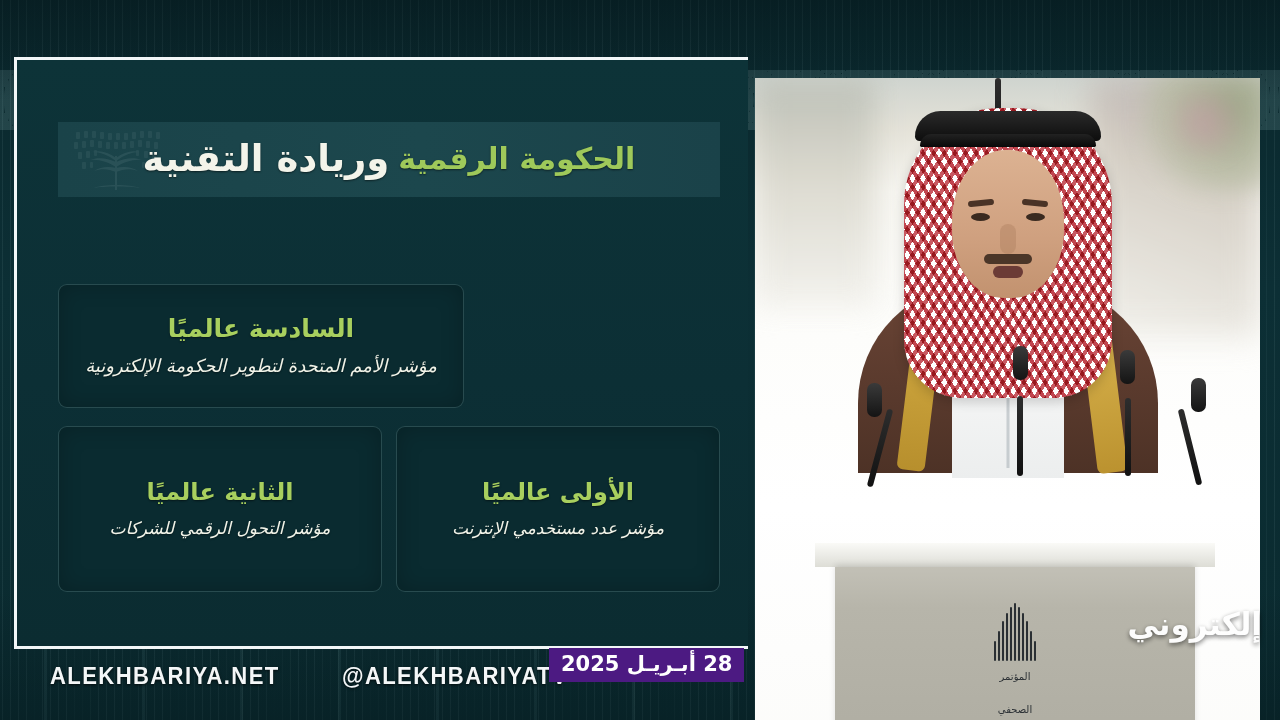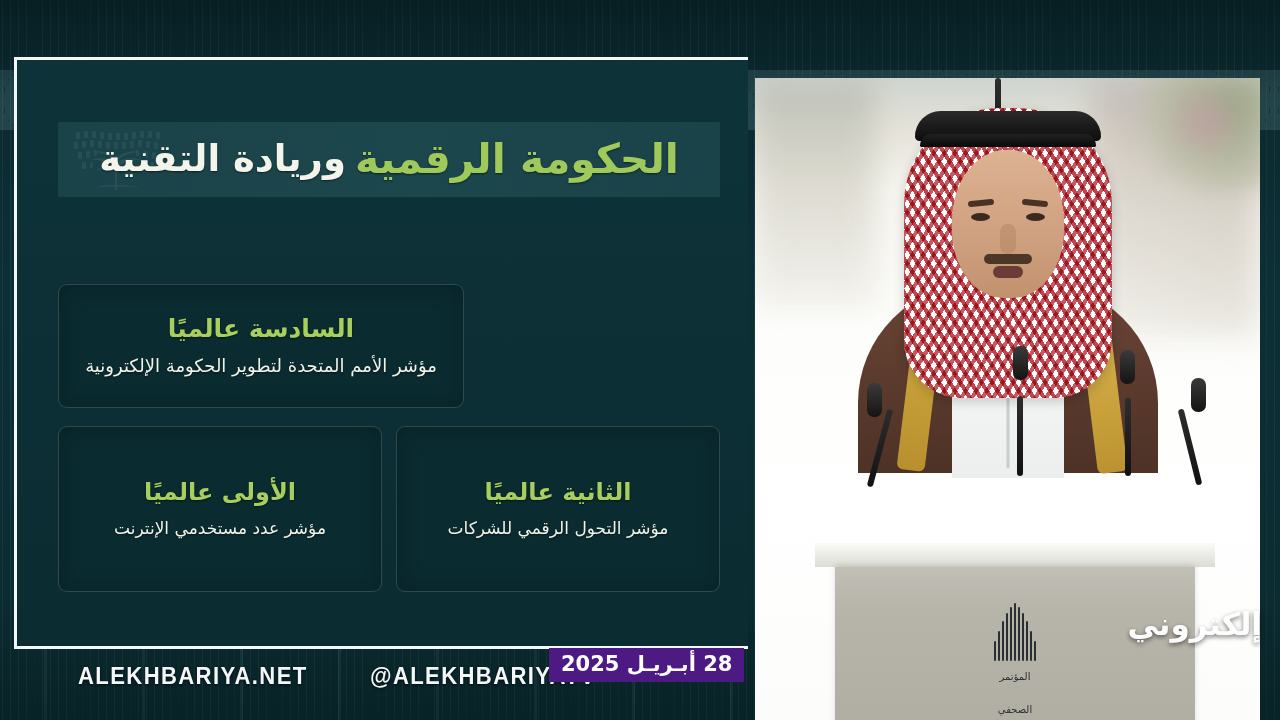--- a/index.html
+++ b/index.html
@@ -102,21 +102,21 @@
   }
   #headerTitle{
     position:absolute; inset:0;
     display:flex; align-items:center; justify-content:center;
     direction:rtl;
     gap:9px;
     padding-bottom:2px;
   }
   .title-green{
     color:#9fc95a;
-    font-size:41px; font-weight:bold;
+    font-size:30px; font-weight:bold;
     letter-spacing:0px;
     text-shadow:0 1px 2px rgba(0,0,0,.5);
   }
   .title-white{
     color:#f3f4ea;
     font-size:37px; font-weight:bold;
     text-shadow:0 1px 2px rgba(0,0,0,.5);
   }
 
   
@@ -149,20 +149,21 @@
     margin-bottom:9px;
     text-shadow:0 1px 2px rgba(0,0,0,.45);
     white-space:nowrap;
   }
   .stat-label{
     color:#f1f3e8;
     font-size:18px;
     line-height:1.45;
     text-align:center;
     text-shadow:0 1px 2px rgba(0,0,0,.4);
+    font-style:italic;
   }
   #rowBottom .stat-value{ font-size:24px; }
   #rowBottom .stat-label{ font-size:17px; }
 
   
   #videoWindow{
     position:absolute;
     left:755px; top:78px; width:505px; height:714px;
     overflow:hidden;
     z-index:4;
@@ -326,21 +327,21 @@
     direction:rtl; letter-spacing:1px;
   }
 
   
   #ticker{
     position:absolute; left:0; bottom:0; width:1280px; height:72px;
     z-index:7;
     display:flex; align-items:center;
   }
   #tickerText{
-    position:absolute; left:78px; top:14px;
+    position:absolute; left:50px; top:14px;
     display:flex; align-items:center; gap:42px;justify-content:flex-end;
   }
   .tk-item{
     color:#f4f7f8;
     font-family:"Liberation Sans", sans-serif;
     font-size:24px;
     font-weight:bold;
     letter-spacing:1.5px;
     transform:scaleX(.92);
     transform-origin:left center;
@@ -439,26 +440,26 @@
 
   <div id="rowTop">
     <div class="stat-card">
       <div class="stat-value">السادسة عالميًا</div>
       <div class="stat-label">مؤشر الأمم المتحدة لتطوير الحكومة الإلكترونية</div>
     </div>
   </div>
 
   <div id="rowBottom">
     <div class="stat-card">
+      <div class="stat-value">الثانية عالميًا</div>
+      <div class="stat-label">مؤشر التحول الرقمي للشركات</div>
+    </div>
+    <div class="stat-card">
       <div class="stat-value">الأولى عالميًا</div>
       <div class="stat-label">مؤشر عدد مستخدمي الإنترنت</div>
-    </div>
-    <div class="stat-card">
-      <div class="stat-value">الثانية عالميًا</div>
-      <div class="stat-label">مؤشر التحول الرقمي للشركات</div>
     </div>
   </div>
 </div>
 
 <div id="videoWindow">
   <div class="vid-sky"></div>
   <div class="vid-blur-l"></div>
   <div class="vid-blur-r"></div>
   <div class="vid-green-r"></div>
   <div class="vid-pink"></div>

